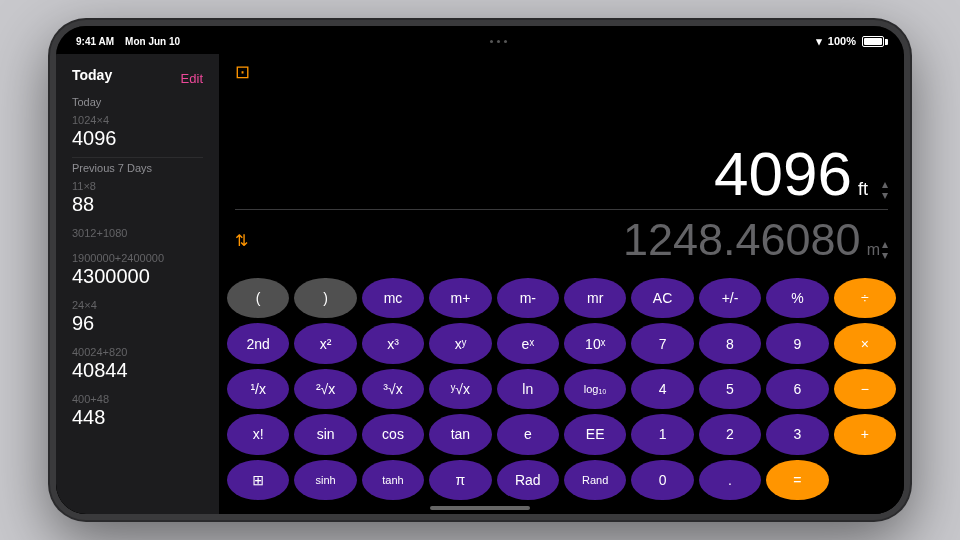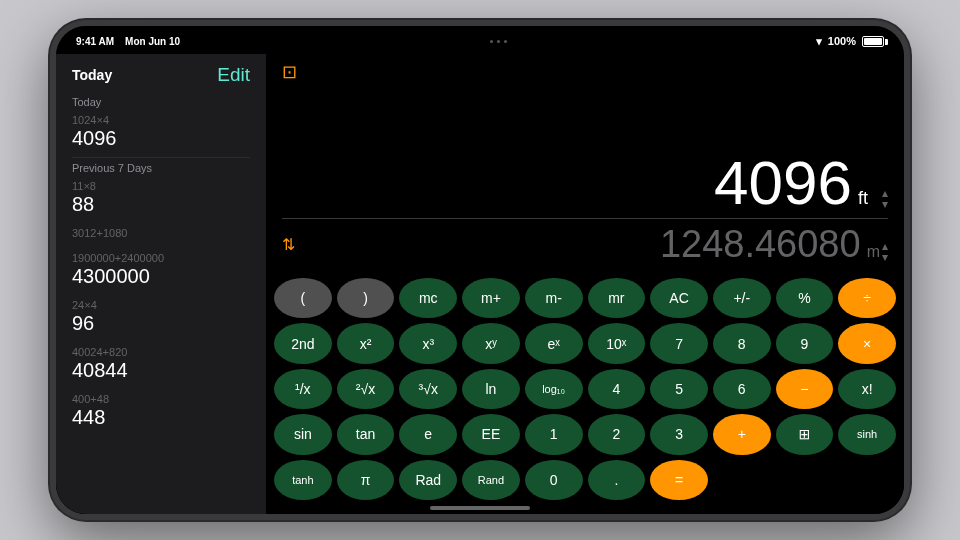--- a/index.html
+++ b/index.html
@@ -55,36 +55,36 @@
 
     .app-content {
       display: flex;
       flex: 1;
       background: #000;
       overflow: hidden;
     }
 
     
     .sidebar {
-      width: 210px;
+      width: 163px;
       background: #1c1c1e;
       display: flex;
       flex-direction: column;
       flex-shrink: 0;
       overflow-y: auto;
       border-radius: 0 0 0 30px;
     }
     .sidebar-header {
       display: flex;
       justify-content: space-between;
       align-items: center;
       padding: 10px 16px 6px 16px;
     }
     .sidebar-title { color: #fff; font-size: 14px; font-weight: 600; }
-    .sidebar-edit { color: #5eead4; font-size: 19px; font-weight: 400; cursor: pointer; }
+    .sidebar-edit { color: #ec4899; font-size: 13px; font-weight: 400; cursor: pointer; margin-top: 7px; }
     .sidebar-section-label {
       color: #8e8e93;
       font-size: 11px;
       padding: 4px 16px 2px 16px;
       font-weight: 400;
     }
     .history-item {
       padding: 4px 16px 8px 16px;
       cursor: pointer;
     }
@@ -177,21 +177,21 @@
       font-size: 16px;
       cursor: pointer;
     }
     .display-secondary {
       display: flex;
       align-items: baseline;
       gap: 6px;
     }
     .display-number-sec {
       color: #636366;
-      font-size: 38px;
+      font-size: 45px;
       font-weight: 200;
     }
     .display-unit-sec {
       color: #636366;
       font-size: 16px;
       font-weight: 300;
       display: flex;
       align-items: center;
       gap: 2px;
     }
@@ -212,21 +212,21 @@
       font-weight: 400;
       color: #fff;
       display: flex;
       align-items: center;
       justify-content: center;
       aspect-ratio: 1;
       width: 100%;
       min-height: 0;
       transition: opacity 0.1s;
     }
-    .btn-dark { background: #14532d; }
+    .btn-dark { background: #4c1d95; }
     .btn-medium { background: #505050; }
     .btn-orange { background: #ff9500; }
     .btn-sm { font-size: 11px; }
 
     
     .home-indicator {
       position: absolute;
       bottom: 4px;
       left: 50%;
       transform: translateX(-50%);
@@ -351,28 +351,30 @@
           <button class="btn btn-dark">xʸ</button>
           <button class="btn btn-dark">eˣ</button>
           <button class="btn btn-dark">10ˣ</button>
           <button class="btn btn-dark">7</button>
           <button class="btn btn-dark">8</button>
           <button class="btn btn-dark">9</button>
           <button class="btn btn-orange">×</button>
           <button class="btn btn-dark">¹/x</button>
           <button class="btn btn-dark">²√x</button>
           <button class="btn btn-dark">³√x</button>
+          <button class="btn btn-dark">ʸ√x</button>
           <button class="btn btn-dark">ln</button>
           <button class="btn btn-dark btn-sm">log₁₀</button>
           <button class="btn btn-dark">4</button>
           <button class="btn btn-dark">5</button>
           <button class="btn btn-dark">6</button>
           <button class="btn btn-orange">−</button>
           <button class="btn btn-dark">x!</button>
           <button class="btn btn-dark">sin</button>
+          <button class="btn btn-dark">cos</button>
           <button class="btn btn-dark">tan</button>
           <button class="btn btn-dark">e</button>
           <button class="btn btn-dark">EE</button>
           <button class="btn btn-dark">1</button>
           <button class="btn btn-dark">2</button>
           <button class="btn btn-dark">3</button>
           <button class="btn btn-orange">+</button>
           <button class="btn btn-dark">⊞</button>
           <button class="btn btn-dark btn-sm">sinh</button>
           <button class="btn btn-dark btn-sm">tanh</button>

